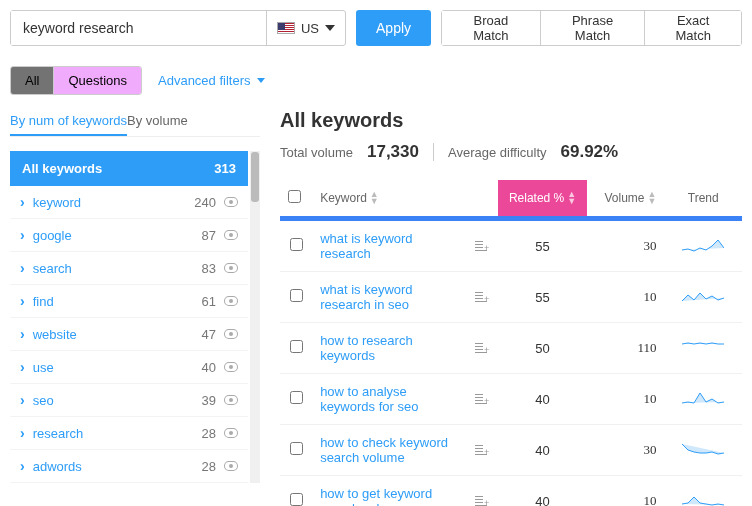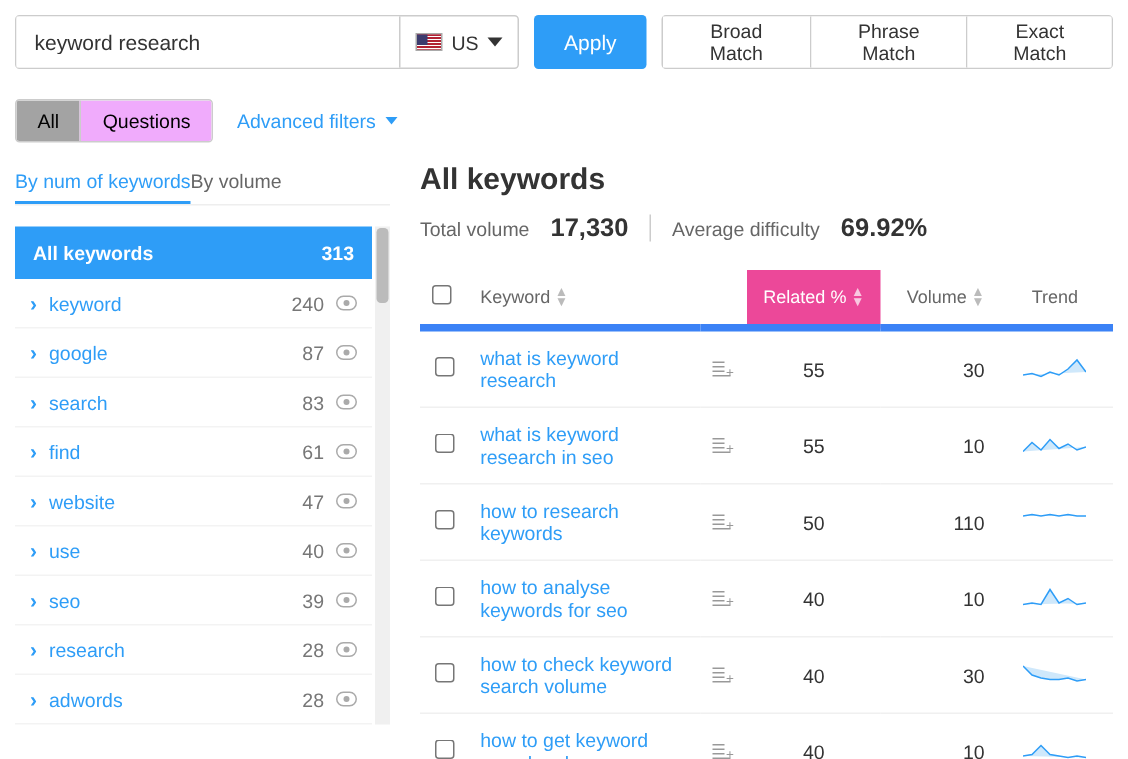--- a/index.html
+++ b/index.html
@@ -11,21 +11,21 @@
 .flag { width: 18px; height: 12px; display: inline-block; background: linear-gradient(#b22234 0%, #b22234 100%); border: 1px solid #aaa; position: relative; }
 .flag::before { content:""; position:absolute; top:0; left:0; right:0; bottom:0; background: repeating-linear-gradient(#b22234 0 1px, #fff 1px 2px); }
 .flag::after { content:""; position:absolute; top:0; left:0; width:7px; height:7px; background:#3c3b6e; }
 .chev-down { width: 0; height: 0; border-left: 5px solid transparent; border-right: 5px solid transparent; border-top: 6px solid #333; }
 .apply-btn { background: #2e9df7; color: #fff; border: none; border-radius: 3px; height: 36px; padding: 0 20px; font-size: 14px; cursor: pointer; }
 .match-group { display: flex; border: 1px solid #ccc; border-radius: 3px; height: 36px; margin-left: auto; }
 .match-btn { background: #fff; border: none; border-right: 1px solid #ccc; padding: 0 14px; font-size: 13px; color: #333; cursor: pointer; }
 .match-btn:last-child { border-right: none; }
 .filter-row { display: flex; align-items: center; gap: 16px; padding: 10px 10px 12px; }
 .seg { display: flex; border: 1px solid #ccc; border-radius: 3px; overflow: hidden; }
-.seg-btn { background: #a3a3a3; border: none; padding: 6px 14px; font-size: 13px; cursor: pointer; }
+.seg-btn { background: #737373; border: none; padding: 6px 14px; font-size: 13px; cursor: pointer; }
 .seg-btn.active { background: #f0abfc; }
 .seg-btn + .seg-btn { border-left: 1px solid #ccc; }
 .adv-filters { color: #2e9df7; font-size: 13px; cursor: pointer; display: flex; align-items: center; gap: 6px; }
 .adv-filters .chev-down { border-top-color: #2e9df7; border-left-width:4px; border-right-width:4px; border-top-width:5px; }
 .main { display: flex; padding: 0 10px 10px; gap: 20px; }
 .left { width: 250px; }
 .sort-tabs { display: flex; border-bottom: 1px solid #eee; margin-bottom: 14px; }
 .sort-tab { padding: 6px 0; font-size: 13px; color: #666; cursor: pointer; border-bottom: 2px solid transparent; }
 .sort-tab.active { color: #2e9df7; border-bottom-color: #2e9df7; }
 .kw-list-wrap { display:flex; }
@@ -47,21 +47,21 @@
 .tbl { width: 100%; border-collapse: collapse; }
 .tbl th { font-size: 12px; font-weight: normal; color: #666; padding: 10px 8px; border-bottom: 5px solid #3b82f6; text-align: left; }
 .tbl th.related { background: #ec4899; color: #fff; text-align:center; }
 .tbl th.vol, .tbl th.trend { text-align: right; }
 .tbl th.trend { text-align: center; }
 .tbl td { padding: 10px 8px; border-bottom: 1px solid #f0f0f0; font-size: 13px; vertical-align: middle; }
 .tbl td.cb { width: 28px; text-align:center; }
 .tbl td.kw-link { color: #2e9df7; width: 140px; cursor:pointer; }
 .tbl td.addlist { width: 26px; color:#999; }
 .tbl td.rel { text-align: center; width: 80px; }
-.tbl td.vol { text-align: right; width: 70px; }
+.tbl td.vol { text-align: right; width: 70px; font-family: Liberation Serif, serif; }
 .tbl td.trend { text-align: center; width: 70px; }
 .sort-arrows { display:inline-block; font-size:9px; line-height:7px; color:#bbb; vertical-align:middle; margin-left:3px; }
 .sort-arrows.white { color: rgba(255,255,255,0.7); }
 .spark { width: 42px; height: 18px; }
 .addlist-icon { display:inline-block; width:12px; height:12px; border-bottom:1px solid #999; position:relative; }
 .addlist-icon::before { content:""; position:absolute; top:2px; left:0; right:4px; height:1px; background:#999; box-shadow: 0 3px 0 #999, 0 6px 0 #999; }
 .addlist-icon::after { content:"+"; position:absolute; right:-2px; bottom:-3px; font-size:9px; color:#999; }
 input[type=checkbox] { width:13px; height:13px; }
 </style>
 </head>

